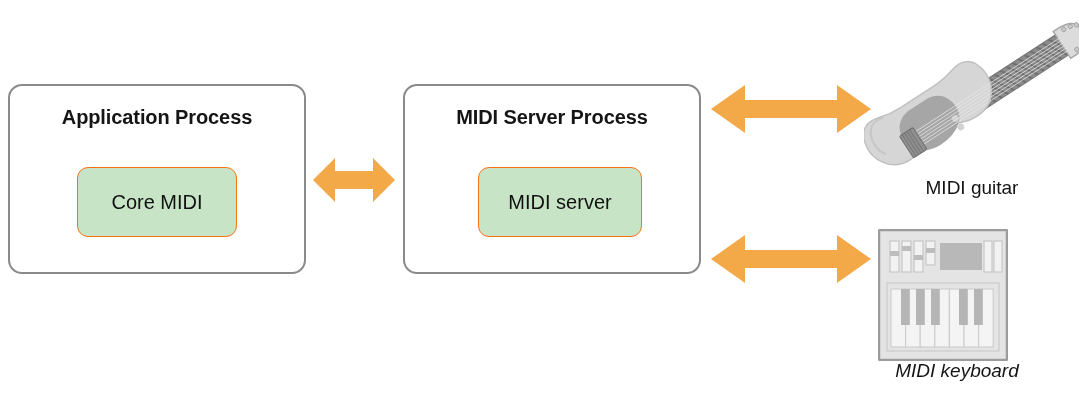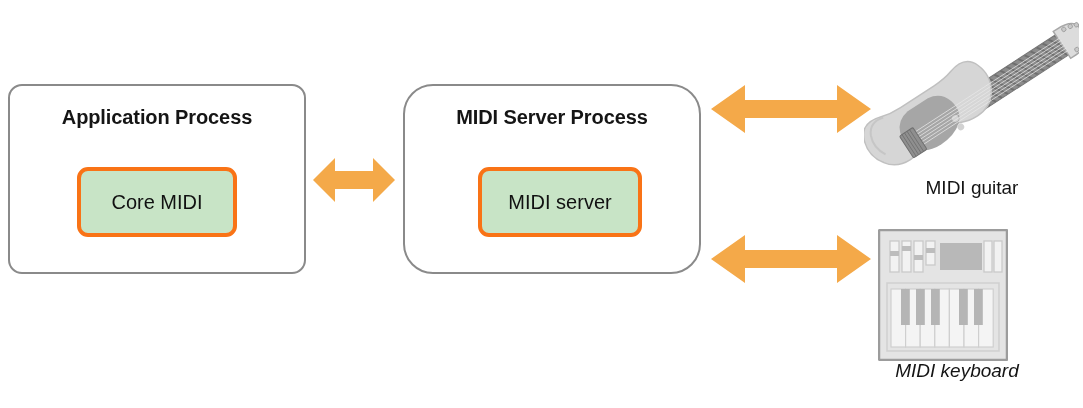--- a/index.html
+++ b/index.html
@@ -31,38 +31,37 @@
     left: 8px;
     top: 84px;
     width: 298px;
     height: 190px;
   }
   #midi-server-process-box {
     left: 403px;
     top: 84px;
     width: 298px;
     height: 190px;
-    border-radius: 30px;
   }
   .process-title {
     position: absolute;
     left: 0;
     right: 0;
     top: 20px;
     text-align: center;
     font-size: 20px;
     font-weight: bold;
     color: #151515;
     letter-spacing: -0.1px;
   }
   .inner-chip {
     position: absolute;
     box-sizing: border-box;
     background: #c8e4c6;
-    border: 4px solid #f97316;
+    border: 1px solid #f97316;
     border-radius: 11px;
     display: flex;
     align-items: center;
     justify-content: center;
     font-size: 20px;
     color: #111111;
   }
   #core-midi-chip {
     left: 67px;
     top: 81px;

